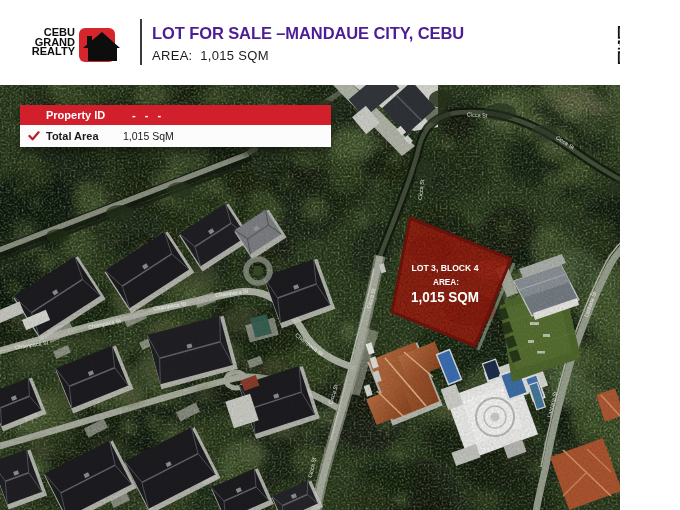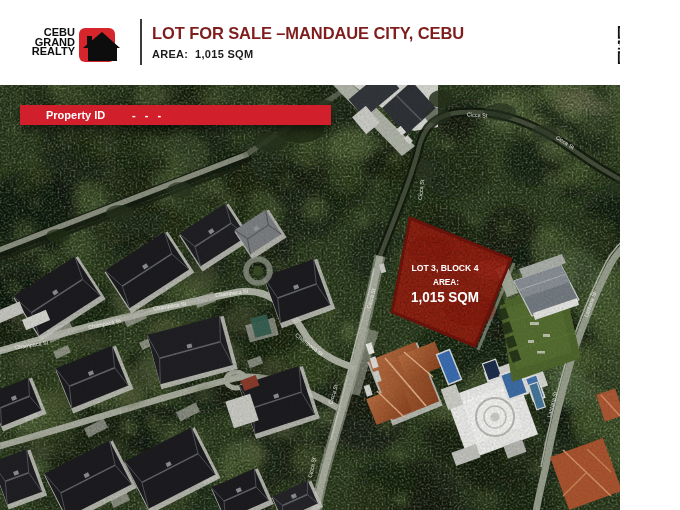--- a/index.html
+++ b/index.html
@@ -1,20 +1,20 @@
 <!DOCTYPE html>
 <html><head><meta charset="utf-8">
 <style>
 html,body{margin:0;padding:0;}
 #page{position:relative;width:620px;height:510px;overflow:hidden;background:#ffffff;font-family:"Liberation Sans",sans-serif;}
 #hdr{position:absolute;left:0;top:0;width:680px;height:85px;background:#ffffff;}
 #logotext{position:absolute;left:0px;top:28px;width:75px;text-align:right;font-weight:bold;font-size:11px;line-height:9.6px;color:#0d0d0d;letter-spacing:0px;}
 #divider{position:absolute;left:140px;top:19px;width:2px;height:46px;background:#3a3a3a;}
-#title{position:absolute;left:152px;top:24px;font-size:16.5px;font-weight:bold;color:#7f1d1d;letter-spacing:-0.1px;}
-#subtitle{position:absolute;left:152px;top:48px;font-size:11px;font-weight:bold;color:#1d1d1d;letter-spacing:0.3px;}
+#title{position:absolute;left:152px;top:24px;font-size:16.5px;font-weight:bold;color:#4c1d95;letter-spacing:-0.1px;}
+#subtitle{position:absolute;left:152px;top:48px;font-size:13px;font-weight:normal;color:#1d1d1d;letter-spacing:0.3px;}
 #tbl{position:absolute;left:20px;top:105px;width:311px;box-shadow:0 5px 10px rgba(0,0,0,0.5);font-size:11px;}
 #tbl .hd{height:20px;background:#d1202b;color:#fff;font-weight:bold;position:relative;}
 #tbl .r2{height:21px;background:#e9e9e9;position:relative;}
 #tbl .r3{height:22px;background:#fcfcfc;position:relative;}
 .lbl{position:absolute;left:26px;top:50%;transform:translateY(-50%);font-weight:bold;color:#1a1a1a;}
 .val{position:absolute;left:103px;top:50%;transform:translateY(-50%);color:#1a1a1a;font-size:10.5px;}
 .chk{position:absolute;left:8px;top:50%;transform:translateY(-50%);}
 #map{position:absolute;left:0;top:85px;}
 </style></head>
 <body>
@@ -957,13 +957,20 @@
 <text x="665" y="355" fill="#ffffff" opacity="0.85" font-size="7" font-family="Liberation Sans,sans-serif" text-anchor="middle" transform="rotate(-88 666 353)" letter-spacing="0.5">www.cebugrandrealty.com</text>
 </svg>
 <div id="tbl">
 
 <div class="hd">
         <span class="lbl" style="color:#fff;">Property ID</span>
         <span style="position:absolute;left:112px;top:50%;transform:translateY(-50%);font-weight:bold;letter-spacing:3px;">- - -</span>
       </div>
 
 
+<div class="r3">
+        <svg class="chk" width="12" height="10" viewBox="0 0 13 11">
+          <path d="M1.5 5.5 L5 9 L11.5 1.5" stroke="#bb1e27" stroke-width="2.5" fill="none" stroke-linecap="round" stroke-linejoin="round"></path>
+        </svg>
+        <span class="lbl">Total Area</span>
+        <span class="val">1,015 SqM</span>
+      </div>
 </div>
 </div>
 </body></html>

